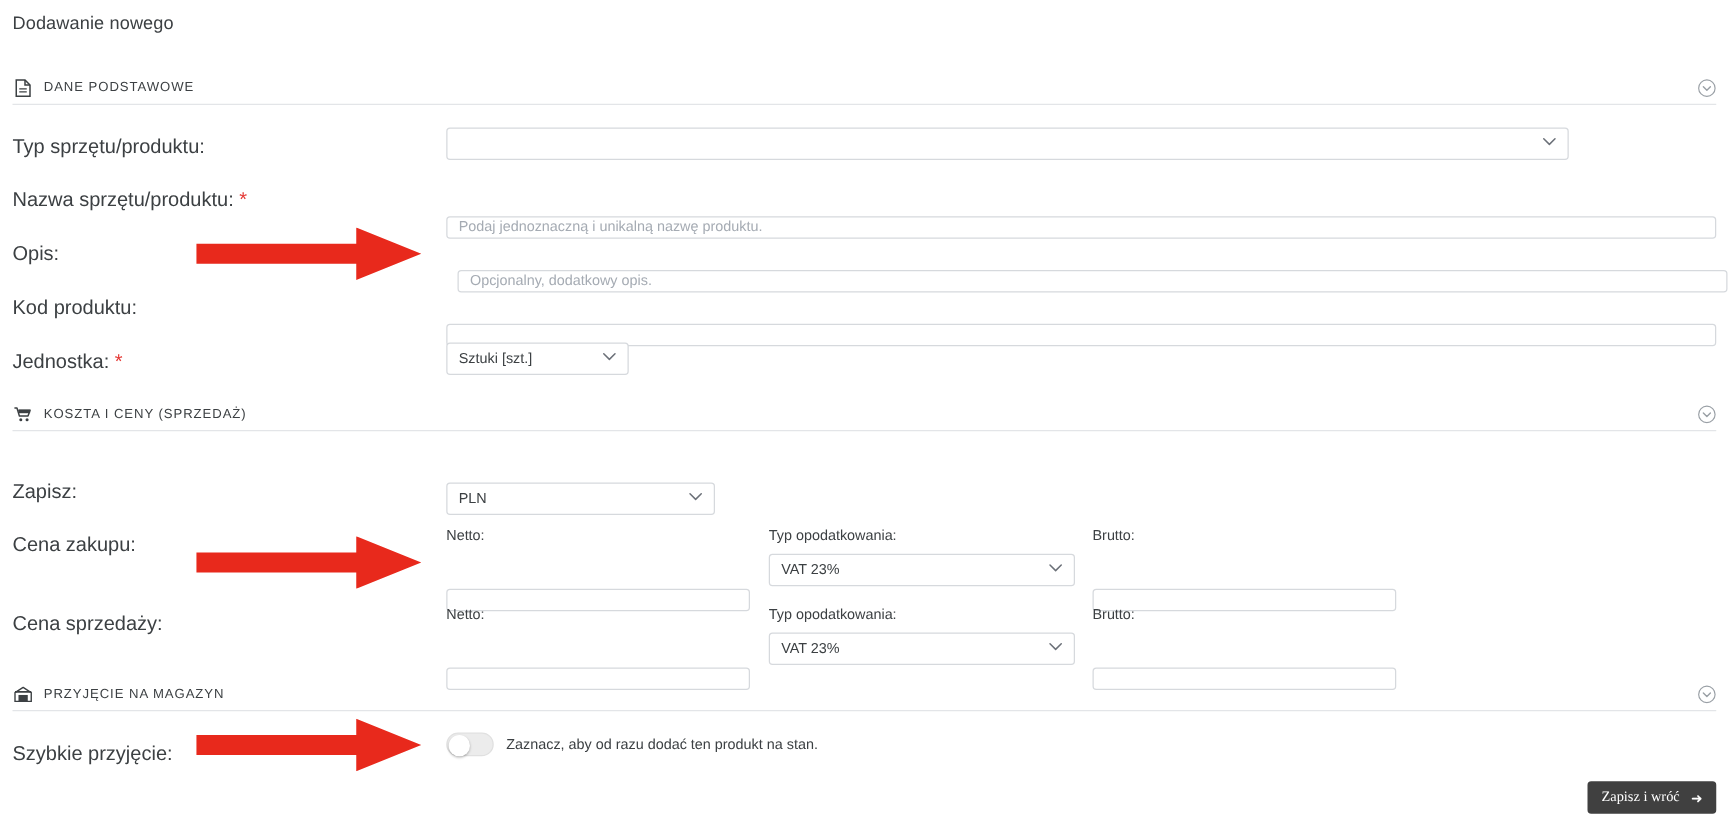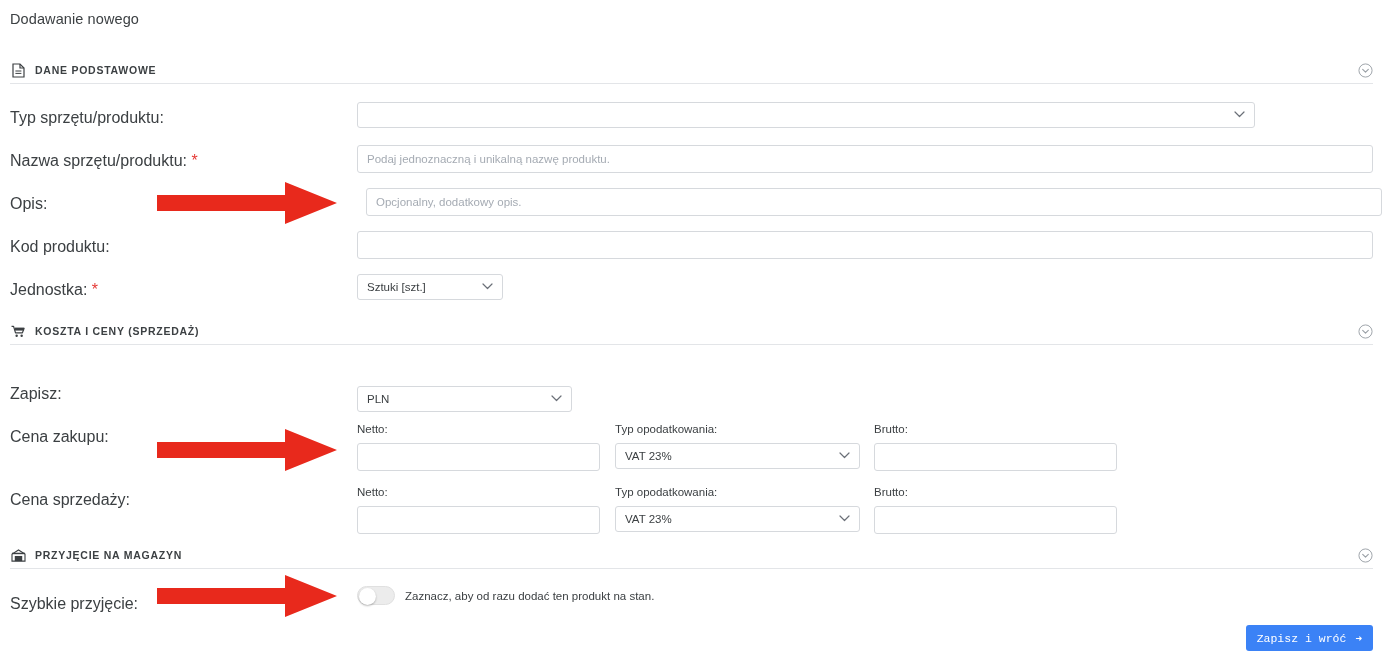--- a/index.html
+++ b/index.html
@@ -38,21 +38,21 @@
     width: 16px;
     height: 16px;
     margin-right: 9px;
     display: inline-flex;
     align-items: center;
     justify-content: center;
     color: #3c4043;
   }
   .section-head .sec-label {
     font-size: 10.5px;
-    font-weight: bold;
+    font-weight: normal;
     letter-spacing: 0.75px;
     color: #3c4043;
     text-transform: uppercase;
   }
   .section-head .collapse {
     margin-left: auto;
     width: 16px;
     height: 16px;
     border-radius: 50%;
     color: #9aa0a6;
@@ -76,26 +76,27 @@
     color: #3c4043;
     white-space: nowrap;
   }
   .req { color: #e53935; }
 
   .field {
     position: absolute;
     border: 1px solid #d6d9dd;
     border-radius: 3px;
     background: #fff;
-    height: 28px;
+    height: 18px;
     font-size: 11.5px;
     color: #3c4043;
     padding: 0 9px;
     font-family: "Liberation Sans", sans-serif;
     outline: none;
+    margin-top: 28px;
   }
   .field::placeholder { color: #a5abb3; }
 
   .select {
     position: absolute;
     border: 1px solid #d6d9dd;
     border-radius: 3px;
     background: #fff;
     height: 26px;
     display: flex;
@@ -144,26 +145,26 @@
     font-size: 11.5px;
     color: #3c4043;
   }
 
   
   .save-btn {
     position: absolute;
     right: 10px;
     bottom: 14px;
     height: 26px;
-    background: #3b82f6;
+    background: #404040;
     color: #fff;
     border: none;
     border-radius: 3px;
     font-size: 11.5px;
-    font-family: Liberation Mono, monospace;
+    font-family: Liberation Serif, serif;
     padding: 0 11px;
     display: inline-flex;
     align-items: center;
     gap: 9px;
     cursor: pointer;
   }
   .save-btn .arrow { font-size: 11px; }
 
   
   .arrow-anno {

